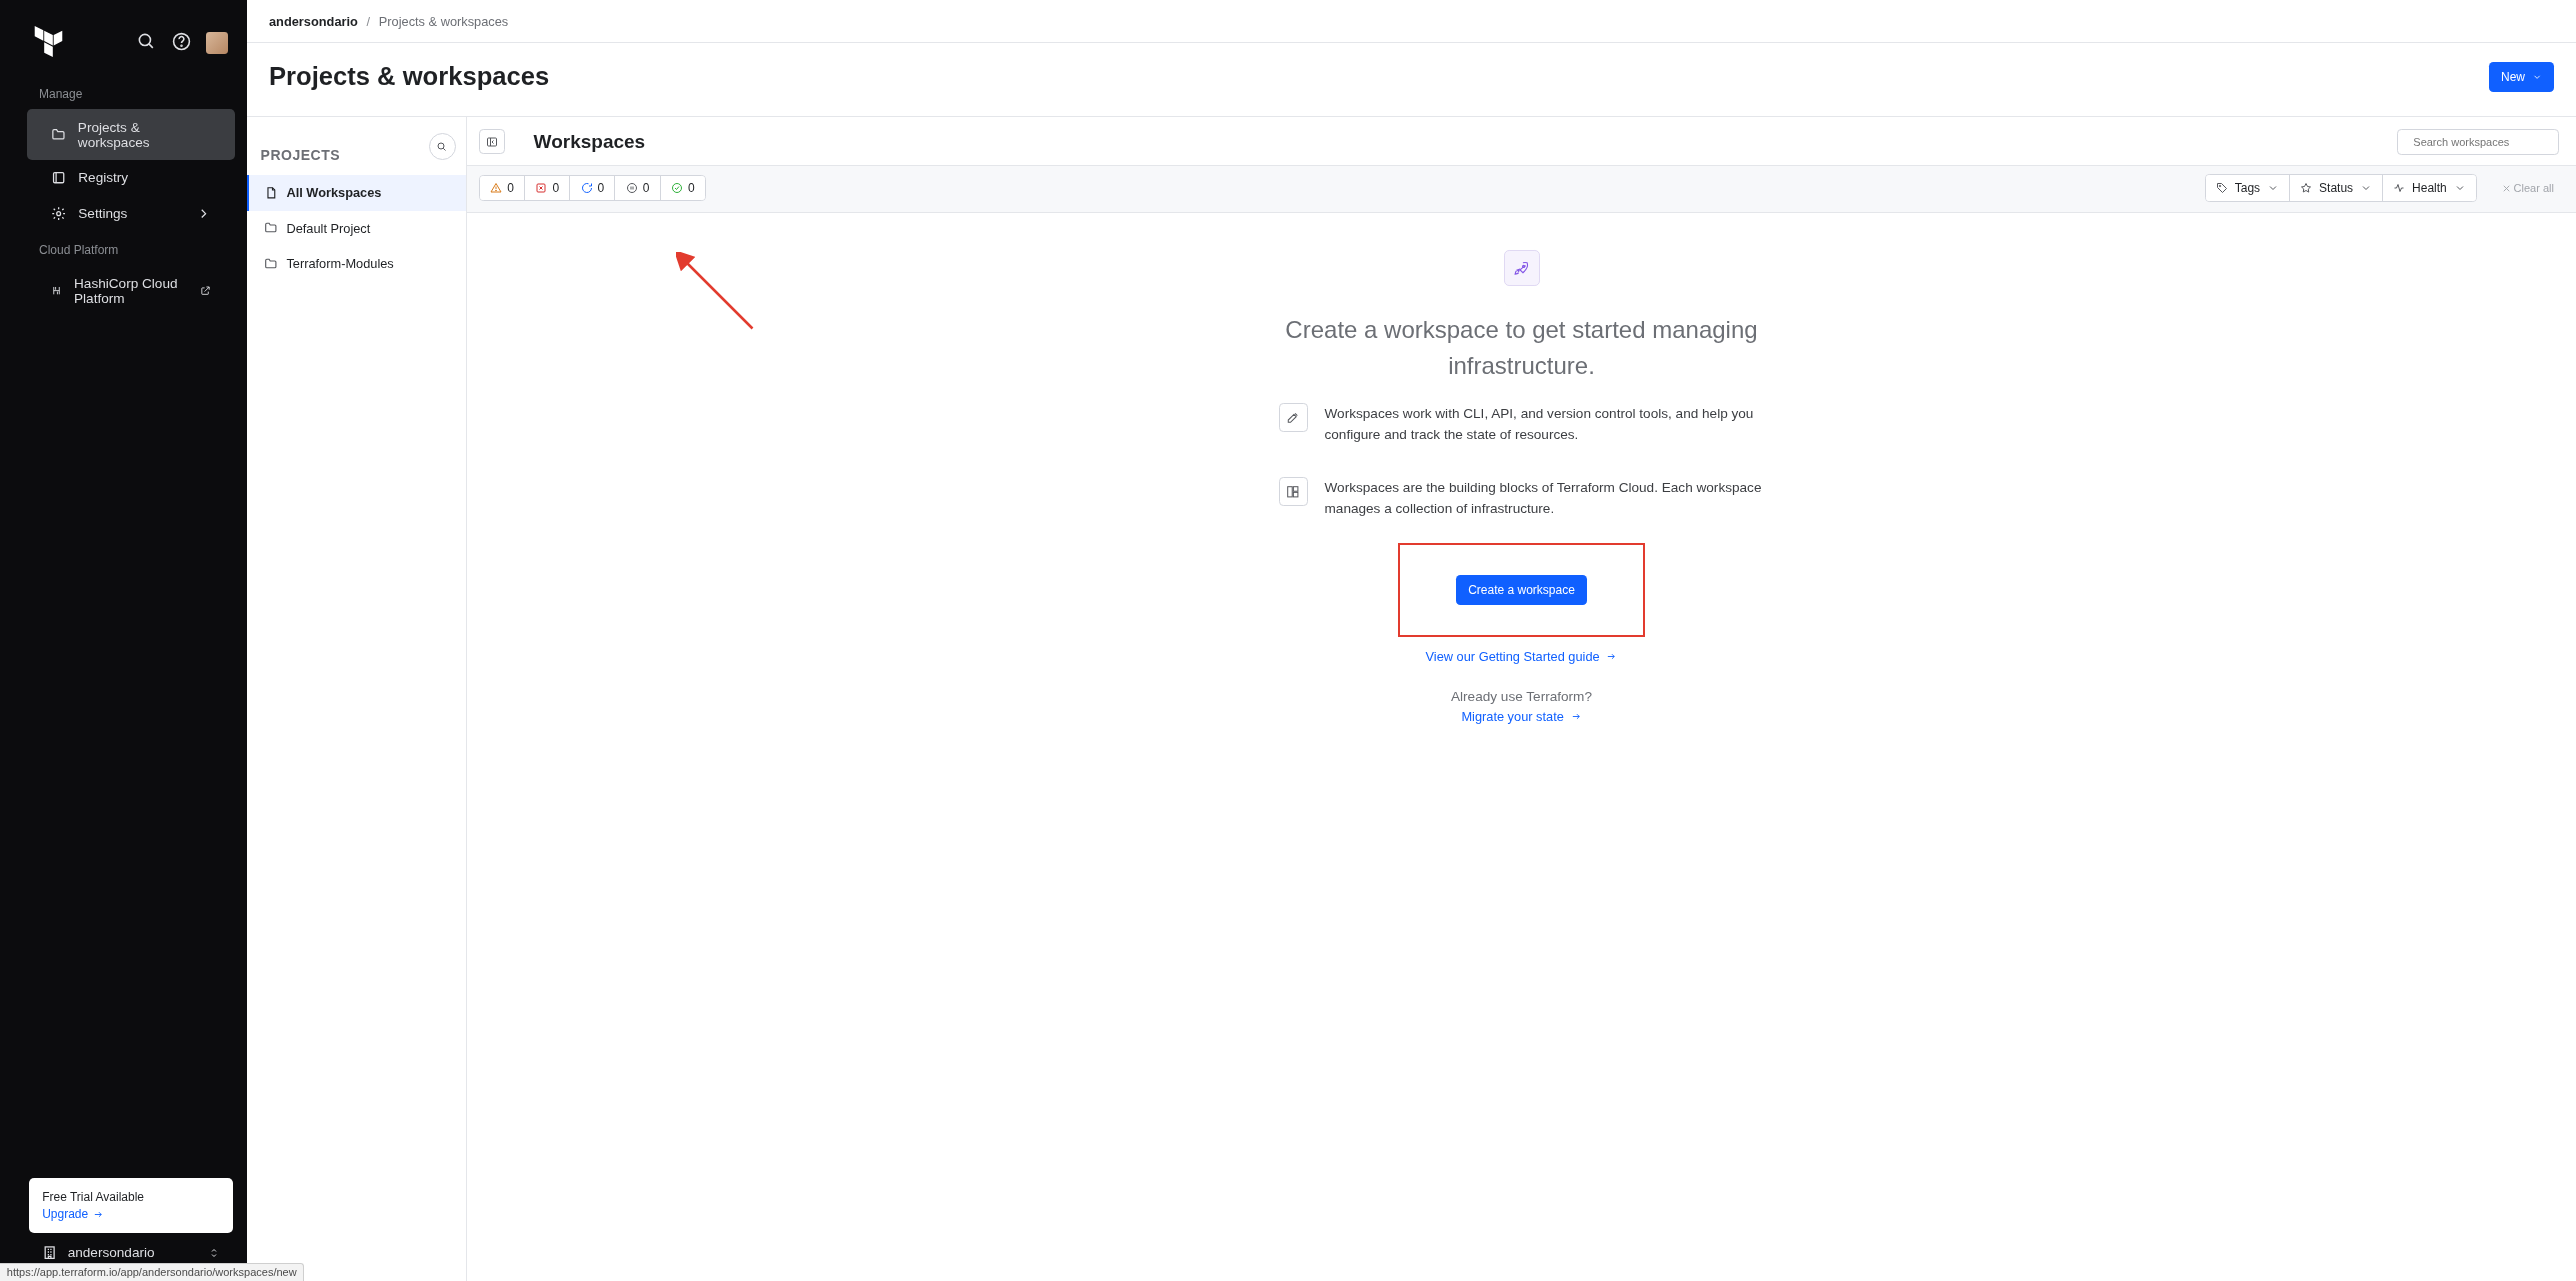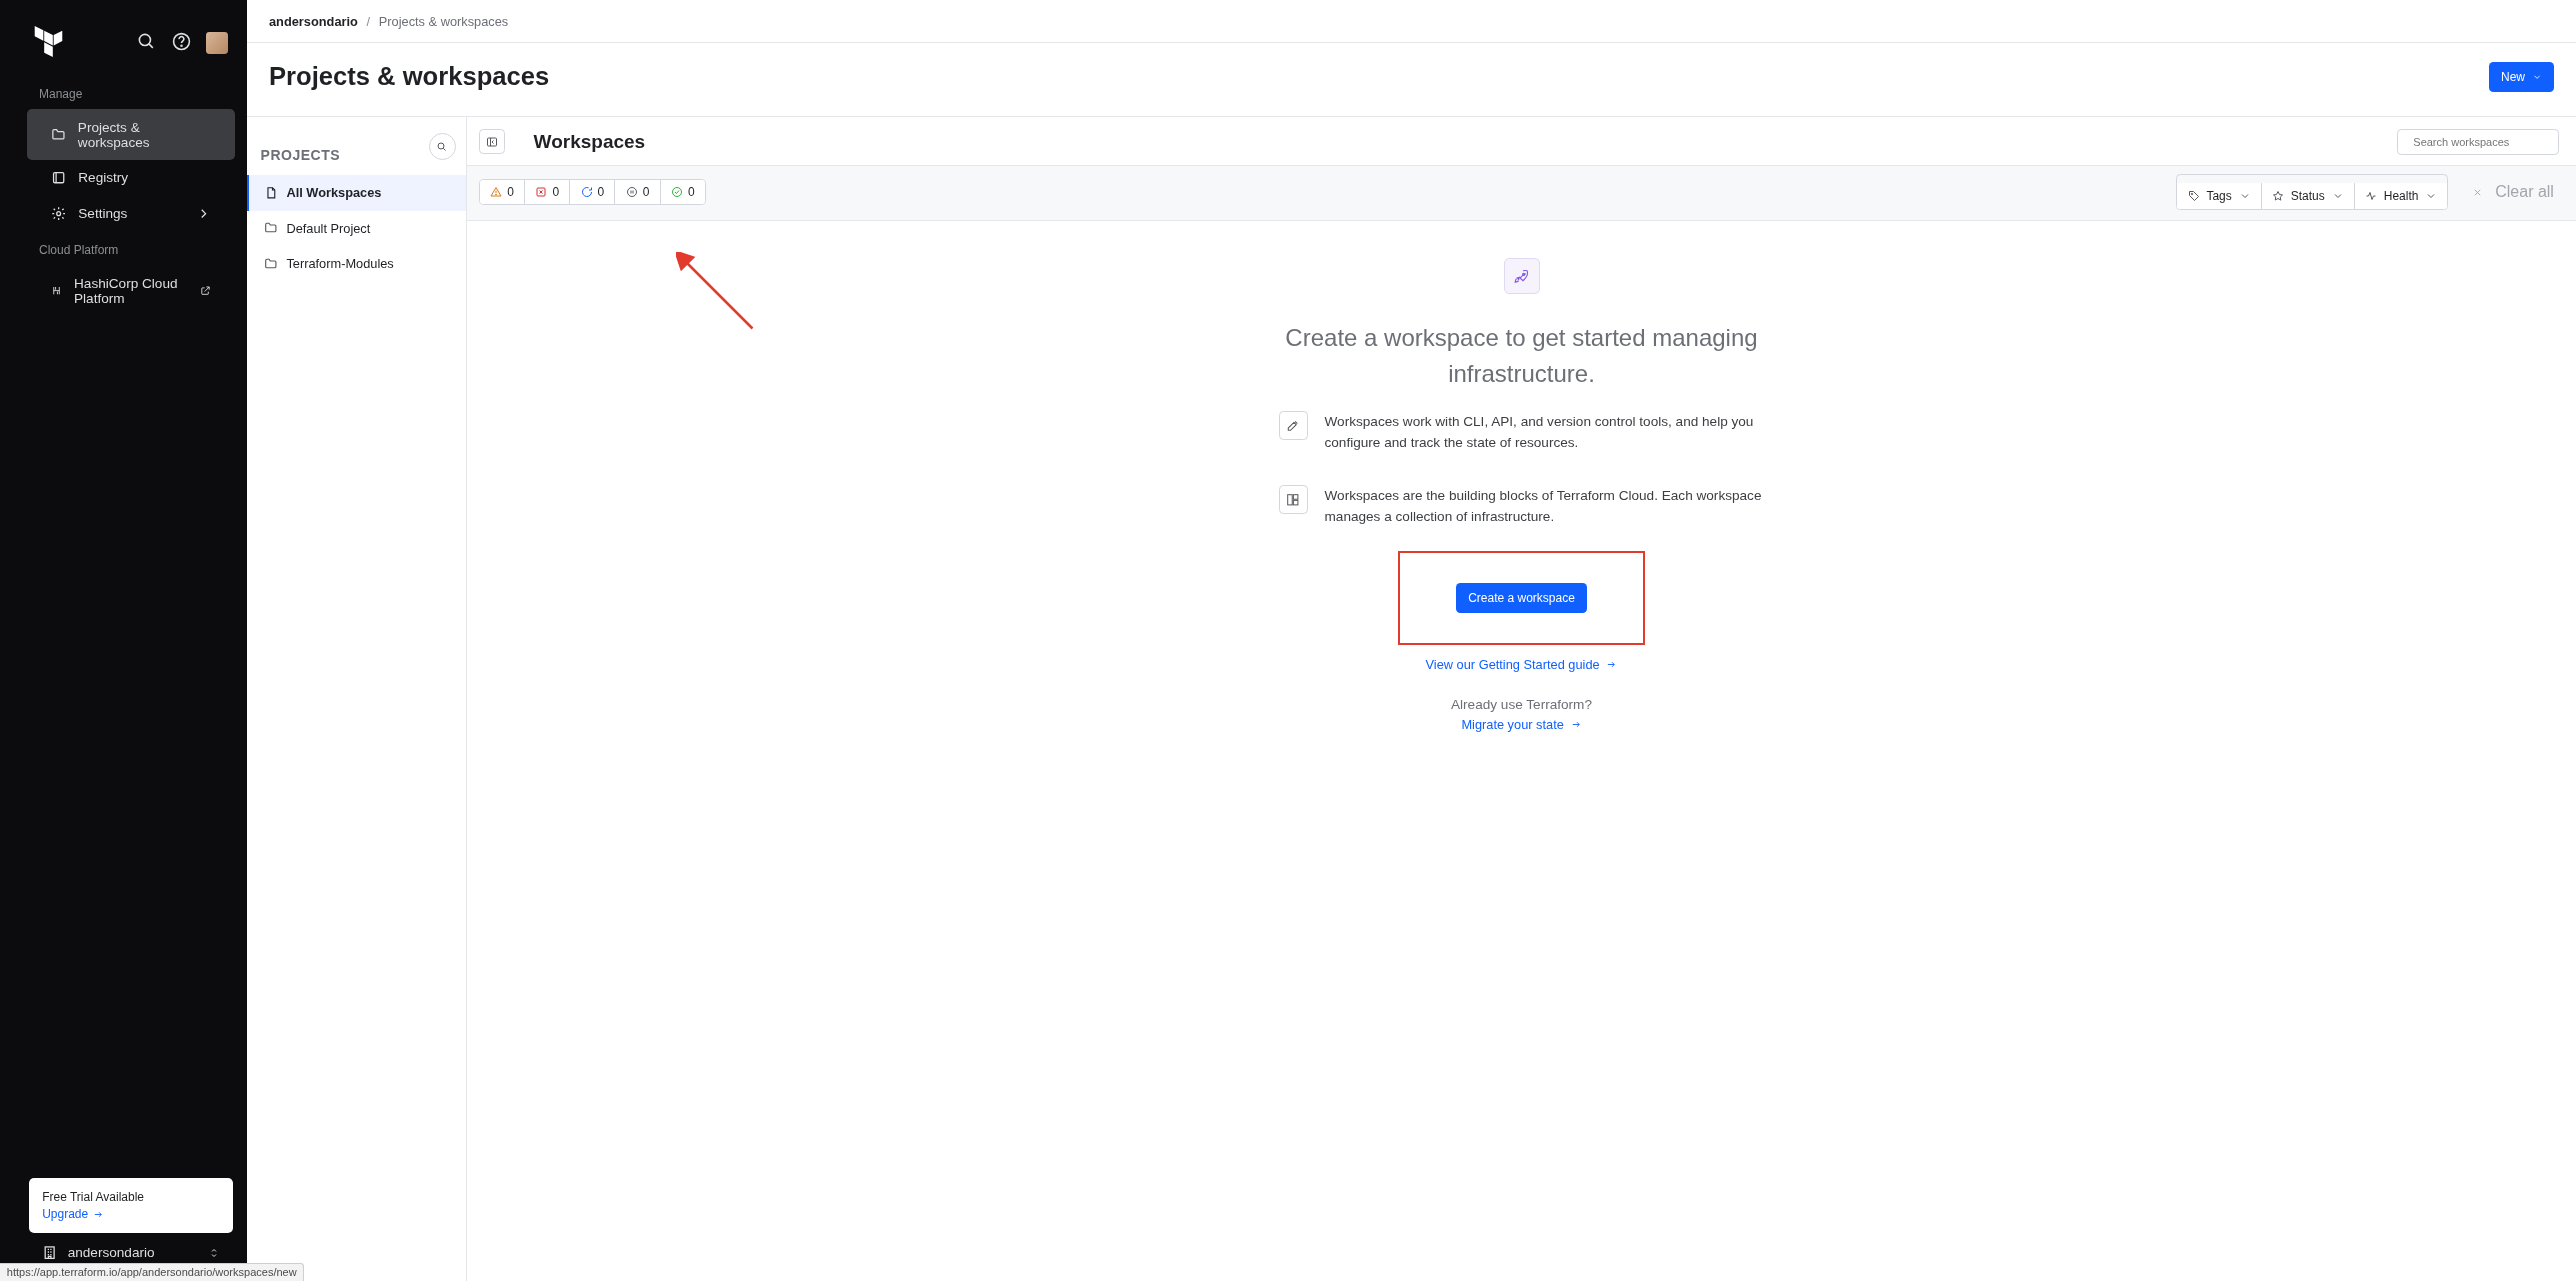--- a/index.html
+++ b/index.html
@@ -61,24 +61,24 @@
 .ws-search{ margin-left:auto; display:flex; align-items:center; gap:6.8px; border:0.9px solid #d3d6dd; border-radius:4.3px; padding:6px 8.5px; width:162px;}
 .ws-search svg{width:12px;height:12px;stroke:#6c6f75;fill:none;stroke-width:2;}
 .ws-search input{ border:none; outline:none; font-size:11px; flex:1;}
 
 .ws-toolbar{ display:flex; align-items:center; padding:8.5px 17px 10.2px 12px; border-top:0.9px solid #e4e6ea; border-bottom:0.9px solid #e4e6ea; gap:8.5px; background:#f7f8fa;}
 .status-group{ display:flex; border:0.9px solid #d3d6dd; border-radius:4.3px; overflow:hidden;}
 .status-cell{ display:flex; align-items:center; gap:5.1px; padding:5.1px 10.2px; font-size:12px; border-right:0.9px solid #d3d6dd; background:#fff;}
 .status-cell:last-child{border-right:none;}
 .status-cell svg{width:12px;height:12px;}
 .filters{ margin-left:auto; display:flex; gap:0; border:0.9px solid #d3d6dd; border-radius:4.3px; overflow:hidden;}
-.filter-btn{ display:flex; align-items:center; gap:6.8px; padding:6px 10.2px; font-size:12px; border-right:0.9px solid #d3d6dd; background:#fff; cursor:pointer;margin-top:8px;}
+.filter-btn{ display:flex; align-items:center; gap:6.8px; padding:6px 10.2px; font-size:12px; border-right:0.9px solid #d3d6dd; background:#fff; cursor:pointer;}
 .filter-btn:last-child{border-right:none;}
 .filter-btn svg{width:12px;height:12px;stroke:#56585d;fill:none;stroke-width:2;}
-.clear-all{ display:flex; align-items:center; gap:12px; color:#a2a5ab; padding:0 5.1px 0 15.3px; font-size:16px;}
+.clear-all{ display:flex; align-items:center; gap:2px; color:#a2a5ab; padding:0 5.1px 0 15.3px; font-size:11px;}
 .clear-all svg{width:11px;height:11px;stroke:#a2a5ab;fill:none;stroke-width:2;}
 
 .empty{ flex:1; display:flex; flex-direction:column; align-items:center; padding-top:37px; overflow:auto;}
 .rocket-badge{ width:36px; height:36px; border:0.9px solid #e0d9f3; border-radius:5.1px; display:flex; align-items:center; justify-content:center; background:#f6f3fd;}
 .rocket-badge svg{width:17px;height:17px;stroke:#8457e6;fill:none;stroke-width:1.6;}
 .empty-title{ font-size:24px; color:#6c6f75; font-weight:400; text-align:center; max-width:477px; margin-top:25.6px; line-height:1.5;}
 .info-row{ display:flex; gap:17px; max-width:486px; margin-top:32px; text-align:left;}
 .info-icon{ width:29px; height:29px; border:0.9px solid #d3d6dd; border-radius:4.3px; display:flex; align-items:center; justify-content:center; flex-shrink:0;}
 .info-icon svg{width:13.6px;height:13.6px;stroke:#56585d;fill:none;stroke-width:1.8;}
 .info-text{ font-size:13.6px; color:#3c3e42; line-height:1.55;}

